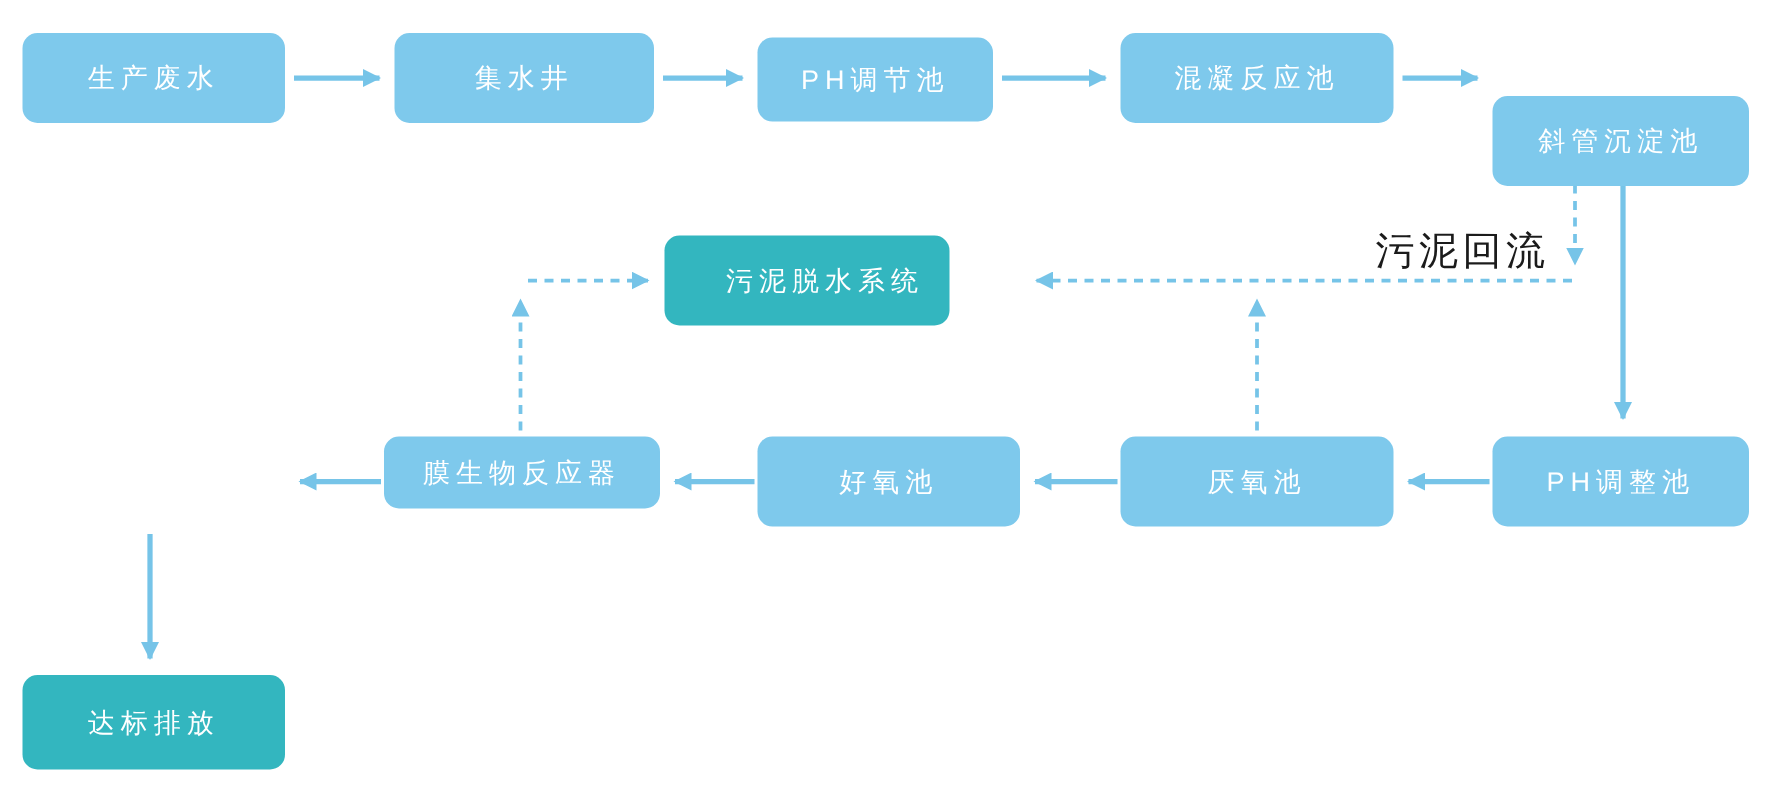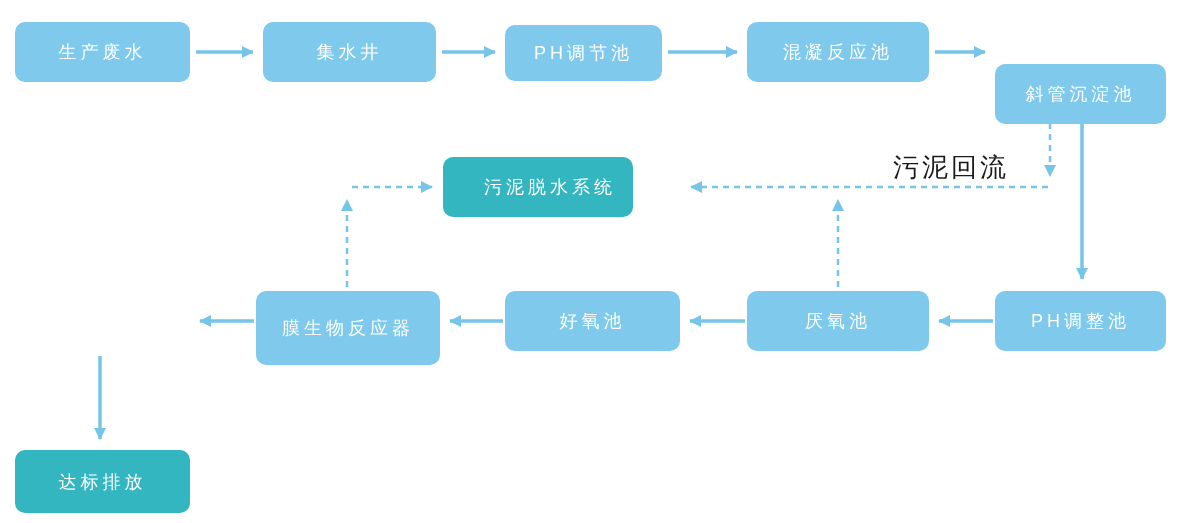--- a/index.html
+++ b/index.html
@@ -22,20 +22,21 @@
     text-align:left;
     white-space:nowrap;
   }
   .node.accent { background:var(--accent-fill,#33B6BF); }
   .annotation {
     position:absolute;
     color:var(--annotation,#1B1B1B);
     font-size:26px;
     letter-spacing:3px;
     white-space:nowrap;
+    margin-left:24px;
   }
   svg.arrows { position:absolute; left:0; top:0; width:1177px; height:523px; pointer-events:none; }
   .solid  { stroke:var(--arrow,#76C4E8); stroke-width:3.5px; fill:none; }
   .dashed { stroke:var(--arrow,#76C4E8); stroke-width:2.5px; stroke-dasharray:6 5; fill:none; }
 </style>
 </head>
 <body>
 
 <div class="canvas">
 
@@ -77,21 +78,21 @@
 
   <div class="node" style="left:747px; top:22px; width:182px; height:60px;">混凝反应池</div>
 
   <div class="node" style="left:995px; top:22px; width:171px; height:60px;margin-top:42px;">斜管沉淀池</div>
 
   <div class="node accent" style="left:443px; top:157px; width:190px; height:60px;padding-left:24px;">污泥脱水系统</div>
 
   <div class="annotation" style="left:893px; top:150px;">污泥回流</div>
 
 
-  <div class="node" style="left:256px; top:291px; width:184px; height:74px;">膜生物反应器</div>
+  <div class="node" style="left:256px; top:291px; width:184px; height:48px;">膜生物反应器</div>
 
   <div class="node" style="left:747px; top:291px; width:182px; height:60px;">厌氧池</div>
 
   <div class="node" style="left:505px; top:291px; width:175px; height:60px;">好氧池</div>
 
   <div class="node accent" style="left:15px; top:450px; width:175px; height:63px;">达标排放</div>
 
   <div class="node" style="left:995px; top:291px; width:171px; height:60px;">PH调整池</div>
 
 </div>

